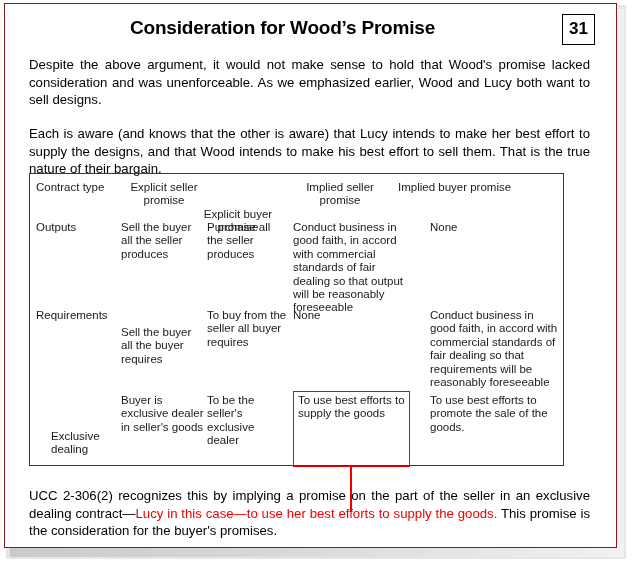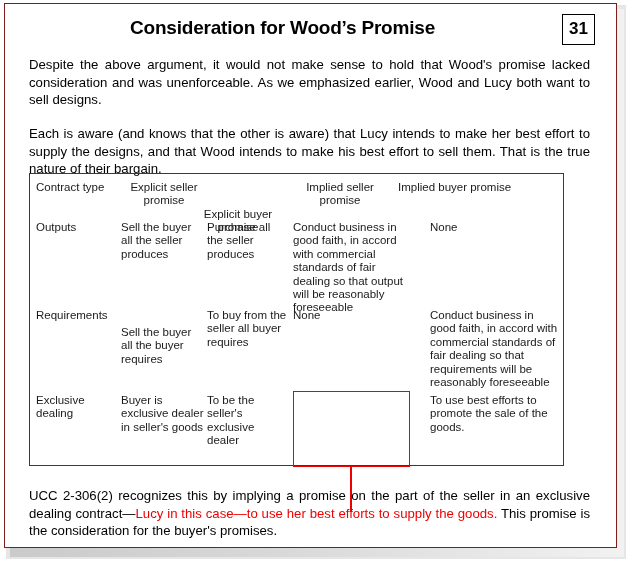--- a/index.html
+++ b/index.html
@@ -120,21 +120,21 @@
   
   .r2 { top: 135px; }
   #r2-0 { left: 6px;   width: 88px; }
   #r2-1 { left: 91px;  width: 84px; margin-top: 17px; }
   #r2-2 { left: 177px; width: 82px; }
   #r2-3 { left: 263px; width: 118px; }
   #r2-4 { left: 400px; width: 132px; }
 
   
   .r3 { top: 220px; }
-  #r3-0 { left: 6px;   width: 82px; }
+  #r3-0 { left: 21px;   width: 82px; margin-top: 36px; }
   #r3-1 { left: 91px;  width: 84px; }
   #r3-2 { left: 177px; width: 82px; }
   #r3-3 { left: 268px; width: 112px; }
   #r3-4 { left: 400px; width: 128px; }
 
   
   #highlight-box {
     position: absolute;
     left: 288px;
     top: 387px;
@@ -185,20 +185,21 @@
 
     <div id="r2-0" class="tcell r2">Requirements</div>
     <div id="r2-1" class="tcell r2">Sell the buyer all the buyer requires</div>
     <div id="r2-2" class="tcell r2">To buy from the seller all buyer requires</div>
     <div id="r2-3" class="tcell r2">None</div>
     <div id="r2-4" class="tcell r2">Conduct business in good faith, in accord with commercial standards of fair dealing so that requirements will be reasonably foreseeable</div>
 
     <div id="r3-0" class="tcell r3">Exclusive dealing</div>
     <div id="r3-1" class="tcell r3">Buyer is exclusive dealer in seller's goods</div>
     <div id="r3-2" class="tcell r3">To be the seller's exclusive dealer</div>
+    <div id="r3-3" class="tcell r3">To use best efforts to supply the goods</div>
     <div id="r3-4" class="tcell r3">To use best efforts to promote the sale of the goods.</div>
 
   </div>
 
   <div id="highlight-box"></div>
   <div id="highlight-leader"></div>
 
   <div id="para-3" class="para"><span>UCC 2-306(2) recognizes this by implying a promise on the part of the seller in an exclusive dealing contract—</span><span class="red-text">Lucy in this case—to use her best efforts to supply the goods.</span><span> This promise is the consideration for the buyer's promises.</span></div>
 
 </div>

